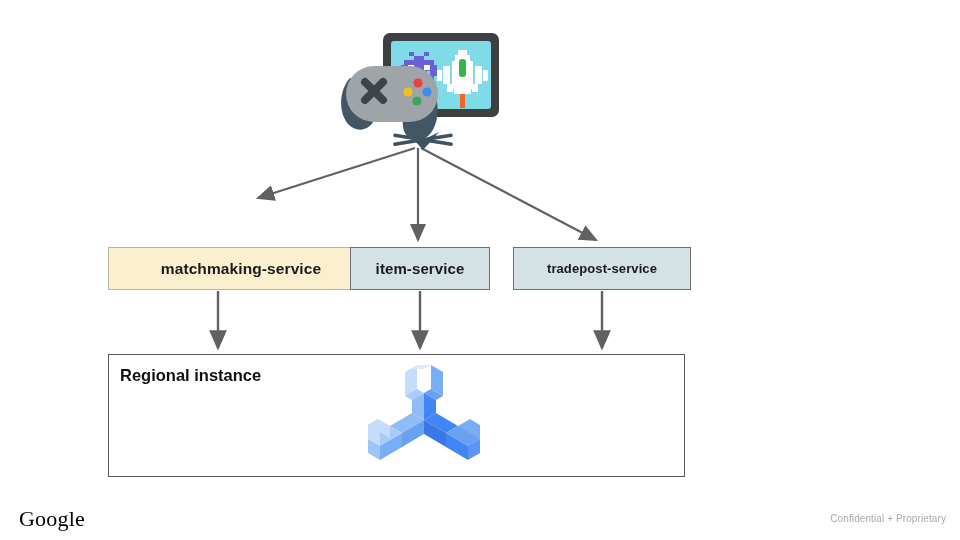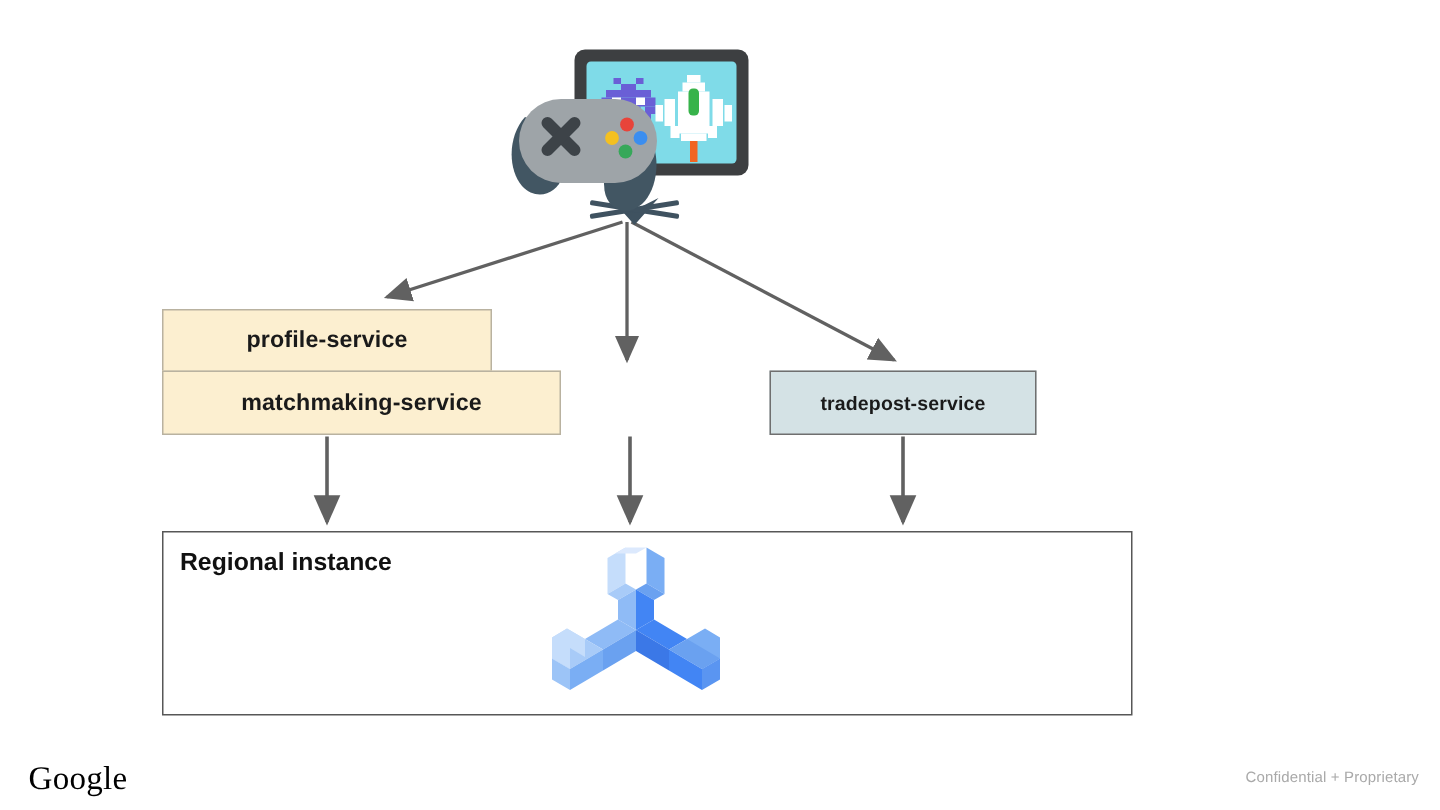--- a/index.html
+++ b/index.html
@@ -87,21 +87,21 @@
     top: 247px;
     width: 178px;
     height: 43px;
     font-size: 13px;
   }
 
   #region-box {
     position: absolute;
     left: 108px;
     top: 354px;
-    width: 647px;
+    width: 577px;
     height: 123px;
     box-sizing: border-box;
     border: 1px solid #575757;
     background: #ffffff;
   }
   #region-title {
     position: absolute;
     left: 11px;
     top: 11px;
     font-size: 16.5px;
@@ -214,28 +214,28 @@
       <line x1="28" y1="54" x2="46" y2="72"></line>
       <line x1="46" y1="54" x2="28" y2="72"></line>
     </g>
 
     <circle cx="81" cy="55" r="4.6" fill="#e8443a"></circle>
     <circle cx="71" cy="64" r="4.6" fill="#f4c020"></circle>
     <circle cx="90" cy="64" r="4.6" fill="#3b8ef0"></circle>
     <circle cx="80" cy="73" r="4.6" fill="#37a85a"></circle>
   </svg>
 
-  <div class="node node-yellow" id="stack-profile">
-    <span>profile-service</span>
-  </div>
 
   <div class="node node-yellow" id="stack-matchmaking">
     <span>matchmaking-service</span>
   </div>
 
+  <div class="node node-blue" id="node-item">
+    <span>item-service</span>
+  </div>
 
   <div class="node node-blue" id="node-tradepost">
     <span>tradepost-service</span>
   </div>
 
   <div id="region-box">
     <div id="region-title">Regional instance</div>
   </div>
 
   <svg id="gke-icon" viewBox="0 0 128 108" width="128" height="108">

